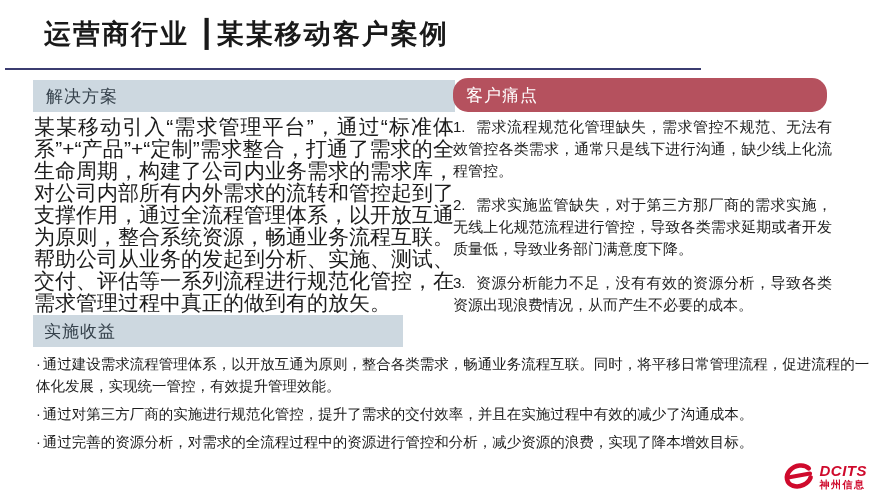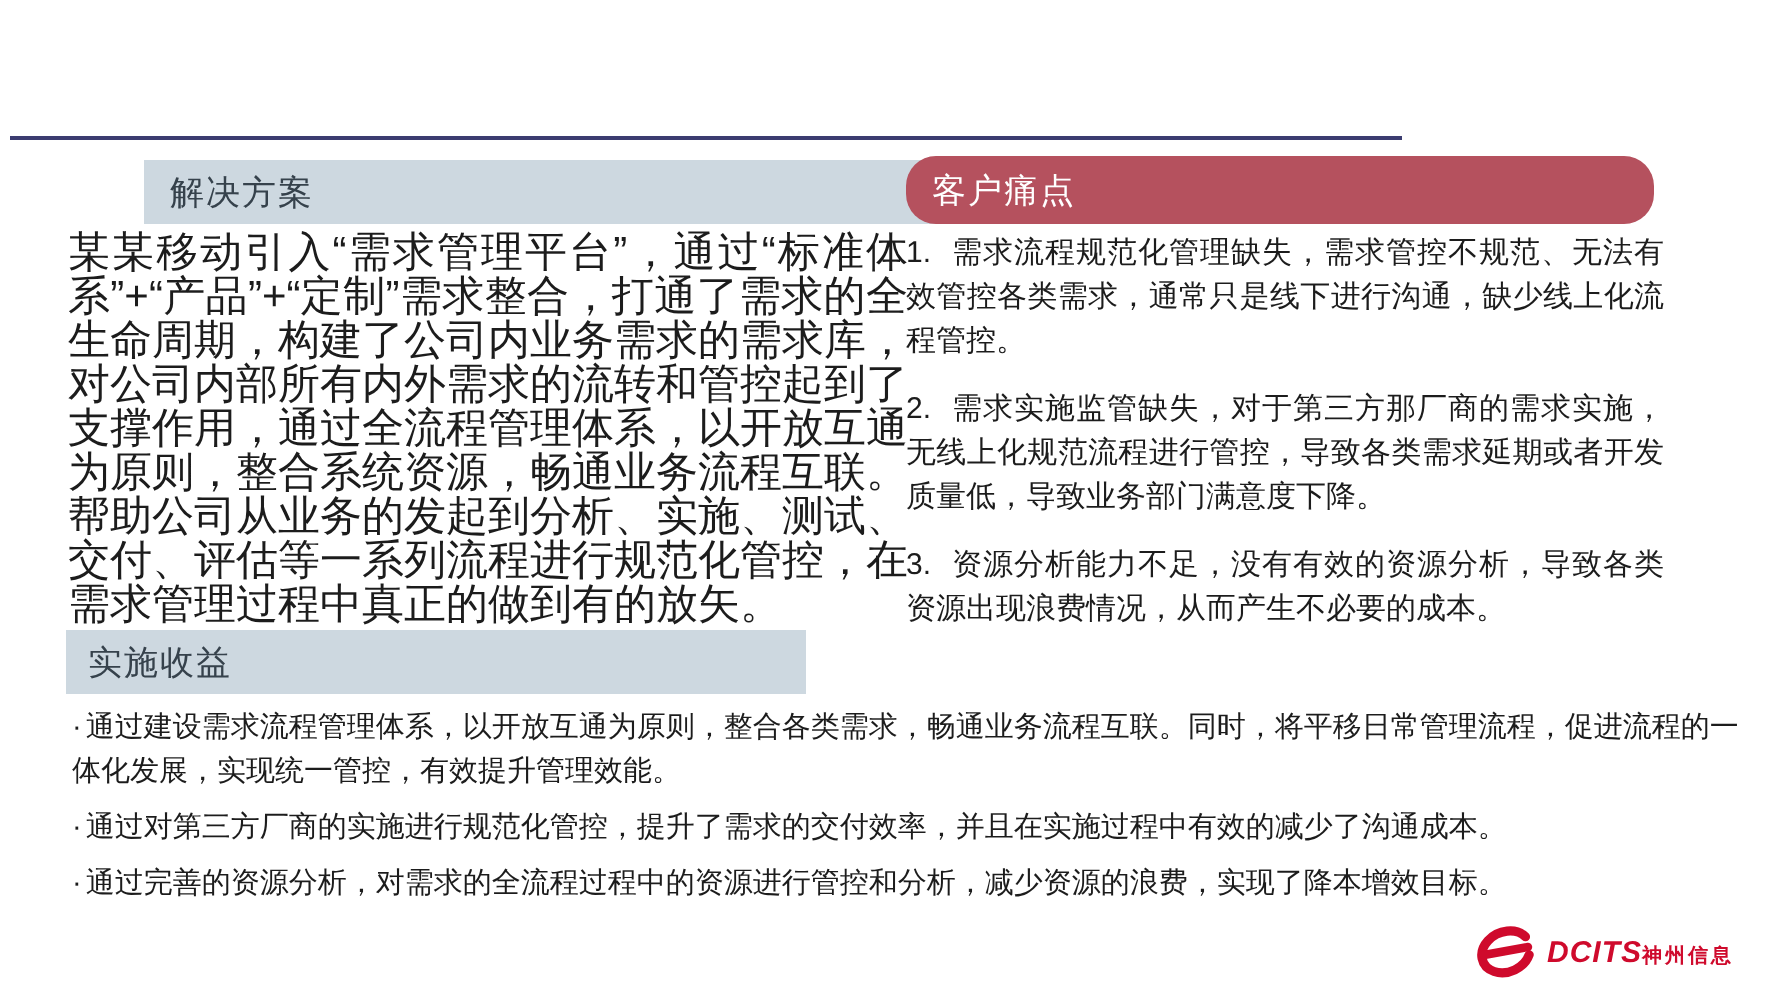--- a/index.html
+++ b/index.html
@@ -13,21 +13,21 @@
   }
   .title-rule{
     position:absolute;left:5px;top:68px;width:696px;height:2px;background:#3b3c70;
   }
   .panel-header{
     position:absolute;box-sizing:border-box;padding-left:13px;
     display:flex;align-items:center;font-size:17px;letter-spacing:1px;
   }
   .panel-header.light{background:#cdd8e0;color:#36424c;}
   .panel-header.red{background:#b5515e;color:#ffffff;border-radius:15px;}
-  .hdr-solution{left:33px;top:80px;width:422px;height:32px;margin-left:39px;}
+  .hdr-solution{left:33px;top:80px;width:422px;height:32px;}
   .hdr-pain{left:453px;top:78px;width:374px;height:34px;}
   .hdr-benefit{left:33px;top:315px;width:370px;height:32px;padding-left:11px;}
   .solution-body{
     position:absolute;left:34px;top:116px;width:420px;
     font-size:21px;line-height:22px;text-align:justify;color:#1c1c1c;
   }
   .pain-list{
     position:absolute;left:453px;top:116px;width:379px;
     font-size:15px;line-height:22px;text-align:justify;color:#1c1c1c;
   }
@@ -36,33 +36,34 @@
   .benefit-list{
     position:absolute;left:36px;top:353px;width:842px;
     font-size:14.5px;line-height:22px;color:#1c1c1c;
   }
   .benefit-item{margin:0 0 6px 0;}
   .bullet-char{margin-right:2px;}
   .logo{
     position:absolute;right:18px;bottom:6px;
     display:flex;align-items:center;gap:5px;
   }
-  .logo-text{display:flex;flex-direction:row;line-height:1;align-items:flex-end;}
+  .logo-text{display:flex;flex-direction:column;line-height:1;}
   .logo-brand{
     font-size:15px;font-weight:bold;font-style:italic;color:#cf0a2c;letter-spacing:0.5px;
   }
   .logo-company{
     font-size:10px;color:#cf0a2c;letter-spacing:1.5px;margin-top:2px;font-weight:bold;
   }
 </style>
 </head>
 <body>
 
 <div class="slide">
 
+  <div class="page-title">运营商行业 ┃某某移动客户案例</div>
   <div class="title-rule"></div>
 
   <div class="panel-header light hdr-solution">
     <span>解决方案</span>
   </div>
   <div class="solution-body">某某移动引入“需求管理平台”，通过“标准体系”+“产品”+“定制”需求整合，打通了需求的全生命周期，构建了公司内业务需求的需求库，对公司内部所有内外需求的流转和管控起到了支撑作用，通过全流程管理体系，以开放互通为原则，整合系统资源，畅通业务流程互联。帮助公司从业务的发起到分析、实施、测试、交付、评估等一系列流程进行规范化管控，在需求管理过程中真正的做到有的放矢。</div>
 
   <div class="panel-header red hdr-pain">
     <span>客户痛点</span>
   </div>

